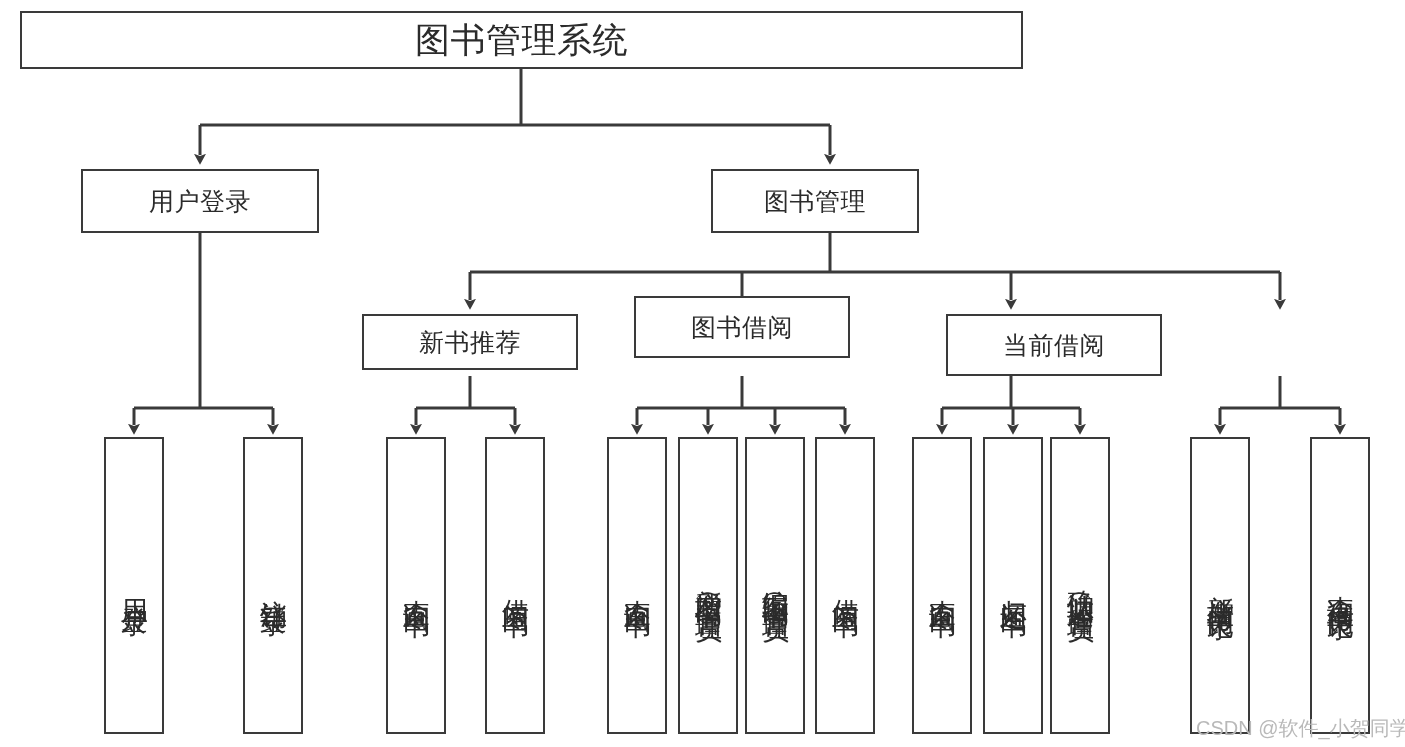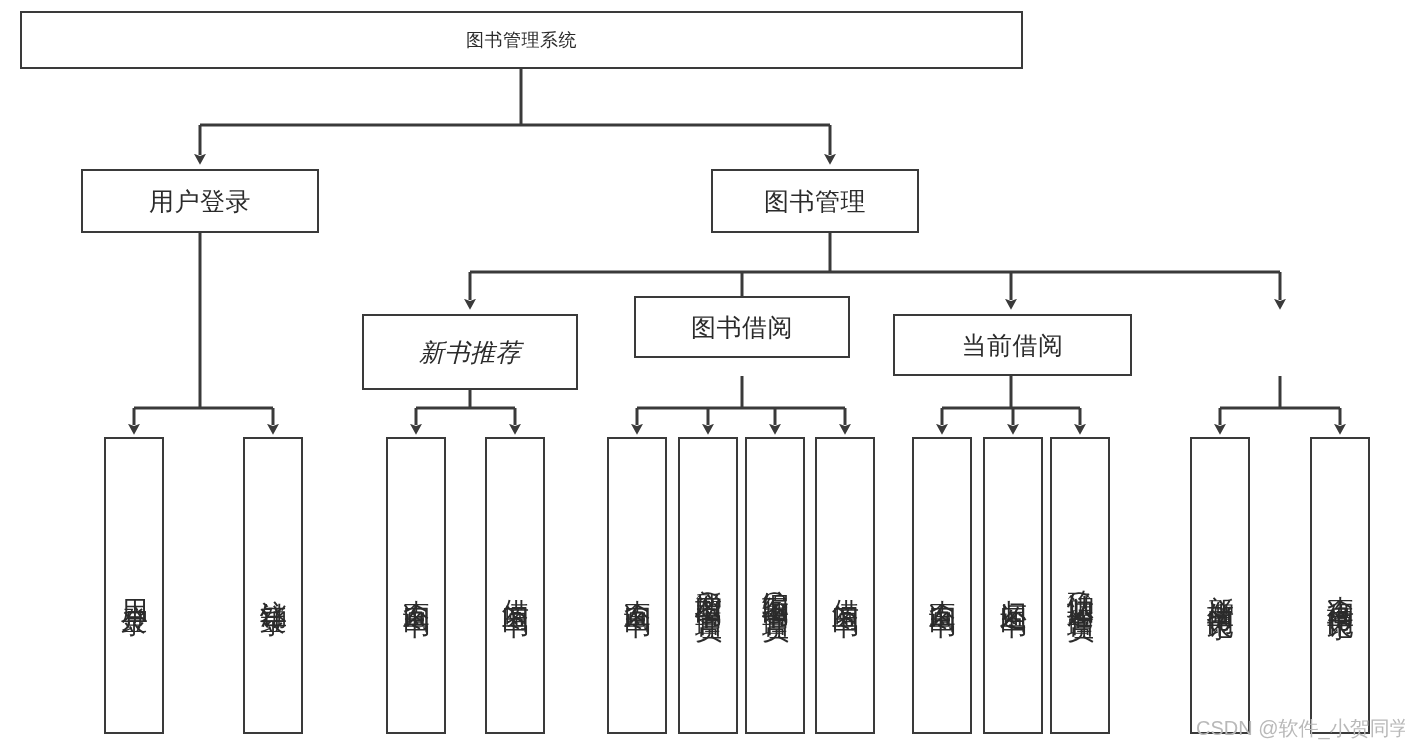--- a/index.html
+++ b/index.html
@@ -40,21 +40,21 @@
     line-height: 1.05;
     white-space: nowrap;
     text-align: center;
   }
   
   .node.horiz .node-label {
     font-size: 25px;
     letter-spacing: 0.5px;
   }
   .node.root .node-label {
-    font-size: 18px;
+    font-size: 35px;
   }
   
   .node.vert {
     align-items: center;
     justify-content: center;
   }
   .node.vert .node-label {
     writing-mode: vertical-rl;
     text-orientation: upright;
     font-size: 27px;
@@ -131,27 +131,27 @@
     <span class="node-label">图书管理系统</span>
   </div>
 
   <div class="node horiz" style="left:81px; top:169px; width:238px; height:64px;">
     <span class="node-label">用户登录</span>
   </div>
   <div class="node horiz" style="left:711px; top:169px; width:208px; height:64px;">
     <span class="node-label">图书管理</span>
   </div>
 
-  <div class="node horiz" style="left:362px; top:314px; width:216px; height:76px;font-style:italic;">
+  <div class="node horiz" style="left:362px; top:314px; width:216px; height:56px;">
     <span class="node-label">新书推荐</span>
   </div>
   <div class="node horiz" style="left:634px; top:296px; width:216px; height:62px;">
     <span class="node-label">图书借阅</span>
   </div>
-  <div class="node horiz" style="left:893px; top:314px; width:239px; height:62px;">
+  <div class="node horiz" style="left:946px; top:314px; width:216px; height:62px;">
     <span class="node-label">当前借阅</span>
   </div>
 
   <div class="node vert" style="left:104px; top:437px; width:60px; height:297px;">
     <span class="node-label">用户登录</span>
   </div>
   <div class="node vert" style="left:243px; top:437px; width:60px; height:297px;">
     <span class="node-label">注销登录</span>
   </div>
 

